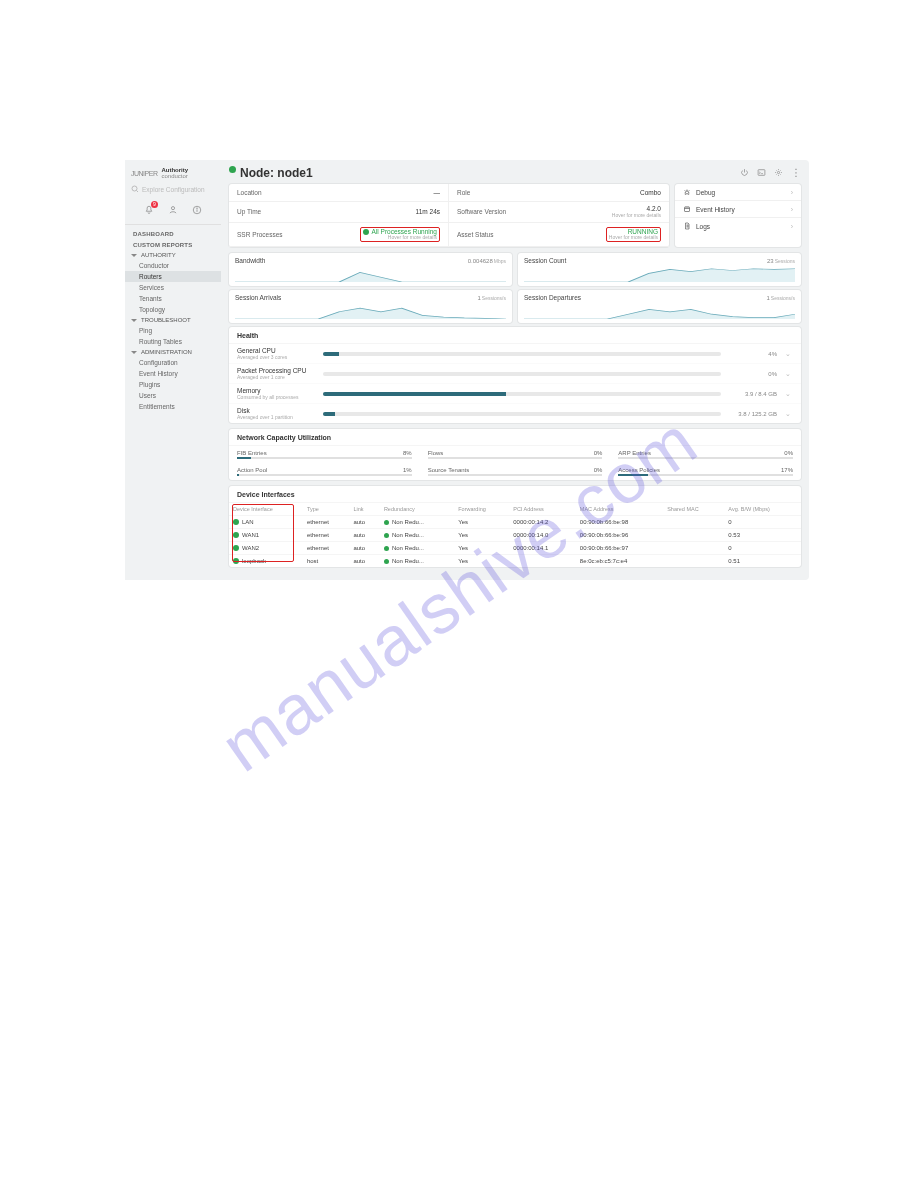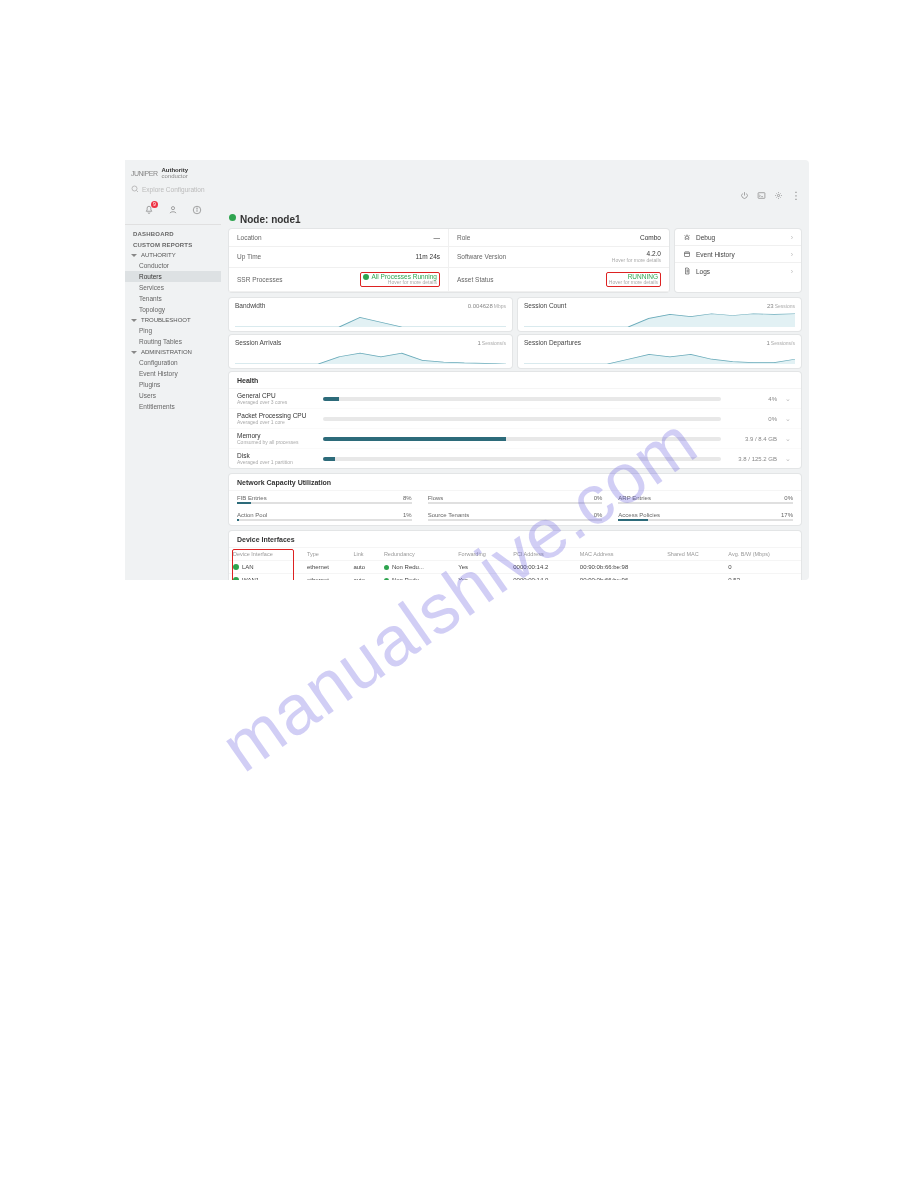--- a/index.html
+++ b/index.html
@@ -24,21 +24,21 @@
 
   .nav-section-title { font-size: 6px; font-weight: 600; color: #666; padding: 3px 8px 2px 8px; letter-spacing: 0.2px; }
   .nav-group-title { font-size: 6px; color: #555; padding: 2px 6px 2px 6px; display: flex; align-items: center; gap: 2px; }
   .nav-group-title:before { content: ""; display: inline-block; width: 0; height: 0; border-left: 3px solid transparent; border-right: 3px solid transparent; border-top: 3px solid #888; margin-right: 2px;}
   .nav-item { font-size: 6.5px; color: #666; padding: 2px 6px 2px 14px; cursor: pointer; }
   .nav-item.active { background: #dde1e3; color: #333; }
 
   
   .main { flex: 1; padding: 6px 8px; overflow: hidden; }
   .page-title-row { display: flex; justify-content: space-between; align-items: center; margin-bottom: 4px; }
-  .page-title { display: flex; gap: 4px; font-size: 10px; font-weight: 600; color: #333; margin-top: 48px; }
+  .page-title { display: flex; gap: 4px; font-size: 12px; font-weight: 600; color: #333; }
   .title-actions { display:flex; gap:8px; align-items:center; color:#888;}
   .title-actions svg { width:9px; height:9px; }
   .dot-ok { width: 7px; height: 7px; border-radius: 50%; background: #2ea44f; }
 
   .top-row { display: flex; gap: 6px; margin-bottom: 6px; }
   .card { background: #fff; border-radius: 3px; box-shadow: 0 0 0 1px rgba(0,0,0,0.05); }
   .info-card { flex: 1; }
   .info-grid { display: grid; grid-template-columns: 1fr 1fr; }
   .info-cell { display: flex; justify-content: space-between; align-items: center; padding: 4px 8px; border-bottom: 1px solid #f0f0f0; min-height: 18px; }
   .info-cell:nth-child(odd) { border-right: 1px solid #f0f0f0; }

